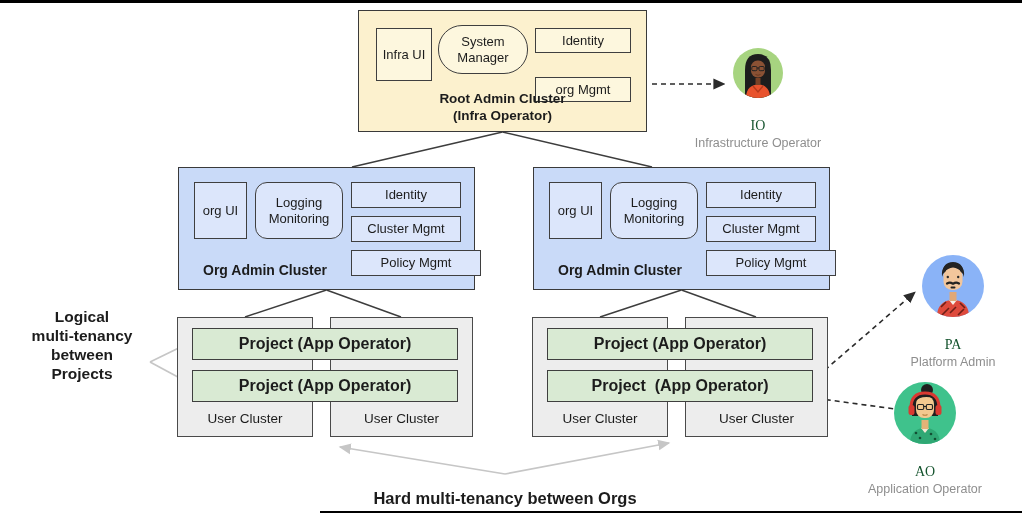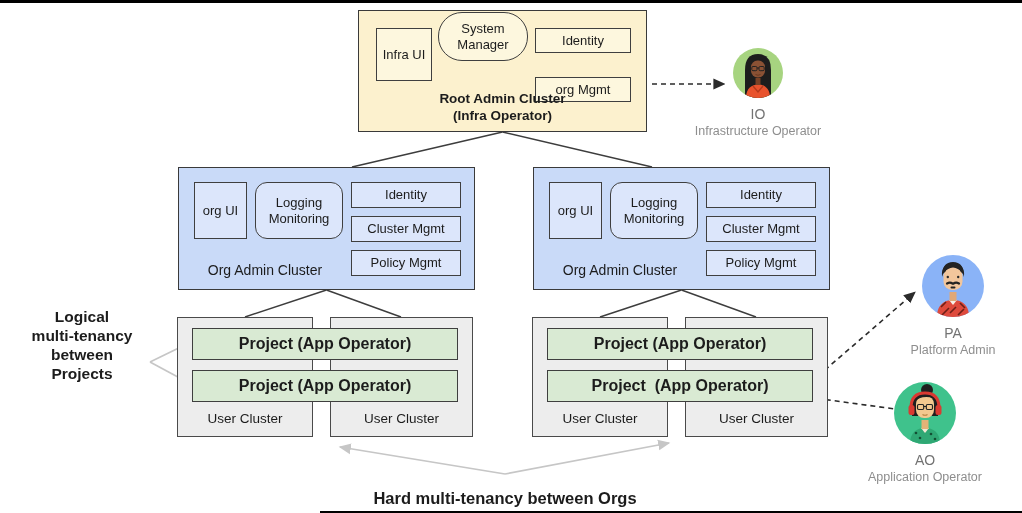--- a/index.html
+++ b/index.html
@@ -22,49 +22,49 @@
 
   .module{
     position:absolute;border:1.4px solid #3f3f3f;box-sizing:border-box;
     display:flex;align-items:center;justify-content:center;text-align:center;
     font-size:13px;line-height:1.22;padding:1px 2px;
   }
   .root-cluster .module{background:var(--root_module_fill,#fdf7de);}
   .org-cluster .module{background:var(--org_module_fill,#dce6fb);}
 
   .m-infra-ui{left:17px;top:17px;width:56px;height:53px;}
-  .m-sysmgr{left:79px;top:1px;width:90px;height:49px;border-radius:24px;}
+  .m-sysmgr{left:79px;top:14px;width:90px;height:49px;border-radius:24px;}
   .m-r-identity{left:176px;top:17px;width:96px;height:25px;}
   .m-org-mgmt{left:176px;top:50px;width:96px;height:25px;margin-top:16px;}
   .root-caption{position:absolute;left:0;right:0;top:80px;text-align:center;font-weight:bold;font-size:13.5px;line-height:1.25;white-space:pre-line;}
 
   .m-org-ui{left:15px;top:14px;width:53px;height:57px;}
   .m-logmon{left:76px;top:14px;width:88px;height:57px;border-radius:12px;}
   .m-o-identity{left:172px;top:14px;width:110px;height:26px;}
   .m-cluster-mgmt{left:172px;top:48px;width:110px;height:26px;}
-  .m-policy-mgmt{left:172px;top:82px;width:110px;height:26px;}
-  .org-caption{position:absolute;left:0;width:172px;bottom:11px;text-align:center;font-weight:normal;font-size:14px;}
+  .m-policy-mgmt{left:172px;top:82px;width:130px;height:26px;}
+  .org-caption{position:absolute;left:0;width:172px;bottom:11px;text-align:center;font-weight:bold;font-size:14px;}
 
   .user-group{position:absolute;width:296px;height:120px;top:317px;z-index:2;}
   .ug-left{left:177px;} .ug-right{left:532px;}
   .user-box{position:absolute;top:0;height:120px;background:var(--user_fill,#ededed);border:1.4px solid #4a4a4a;box-sizing:border-box;}
   .ub-a{left:0;width:136px;} .ub-b{left:153px;width:143px;}
   .project-bar{
     position:absolute;left:15px;width:266px;height:32px;background:var(--project_fill,#d9ead3);
     border:1.4px solid #3f3f3f;box-sizing:border-box;z-index:3;
     display:flex;align-items:center;justify-content:center;
     font-weight:bold;font-size:16px;white-space:pre;
   }
   .pb-1{top:11px;} .pb-2{top:53px;}
   .uc-label{position:absolute;top:94px;text-align:center;font-size:13.5px;z-index:3;}
   .ucl-a{left:0;width:136px;} .ucl-b{left:153px;width:143px;}
 
   .persona{position:absolute;width:140px;text-align:center;z-index:2;}
   .persona .avatar{display:block;margin:0 auto;}
-  .persona .code{margin-top:8px;font-size:14px;color:#737373;}
+  .persona .code{margin-top:20px;font-size:14px;color:#14532d;font-family:Liberation Serif, serif;}
   .persona .role{margin-top:2px;font-size:12.5px;color:var(--label_gray,#8e8e8e);white-space:nowrap;}
   .p-io{left:688px;top:48px;} .p-pa{left:883px;top:255px;} .p-ao{left:855px;top:382px;}
 
   .left-note{
     position:absolute;left:4px;top:307px;width:156px;text-align:center;z-index:2;
     font-weight:bold;font-size:15.5px;line-height:19px;white-space:pre-line;
   }
   .bottom-note{
     position:absolute;left:300px;width:410px;top:489px;text-align:center;z-index:2;
     font-weight:bold;font-size:16.5px;

